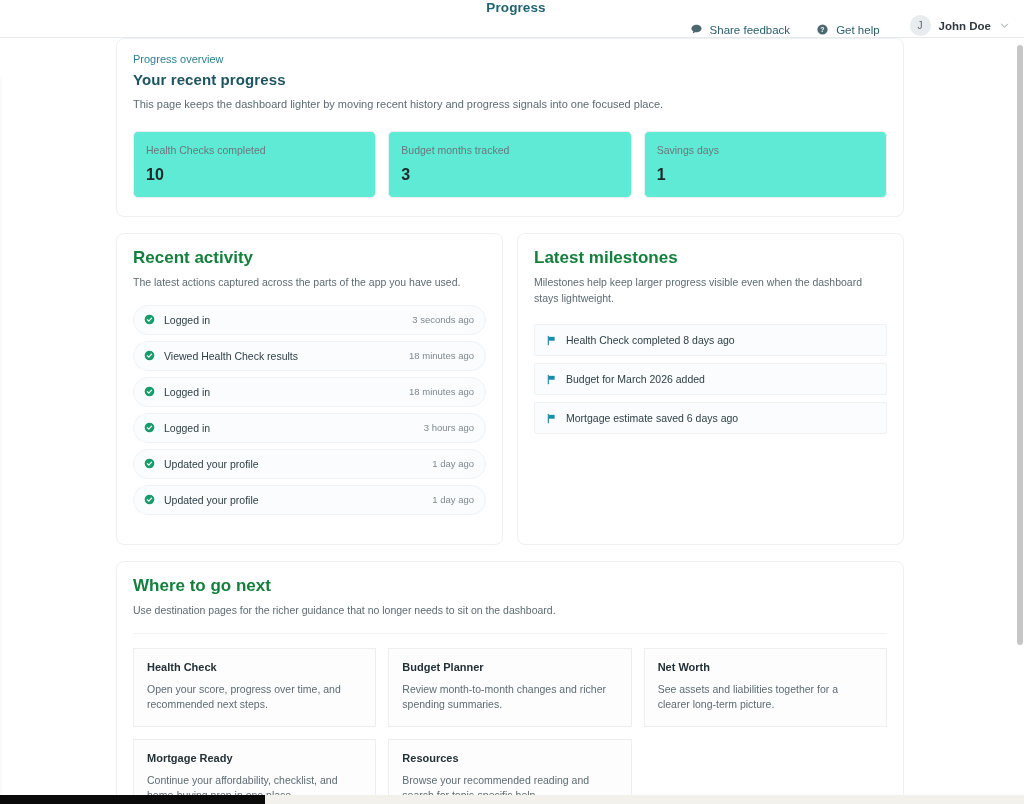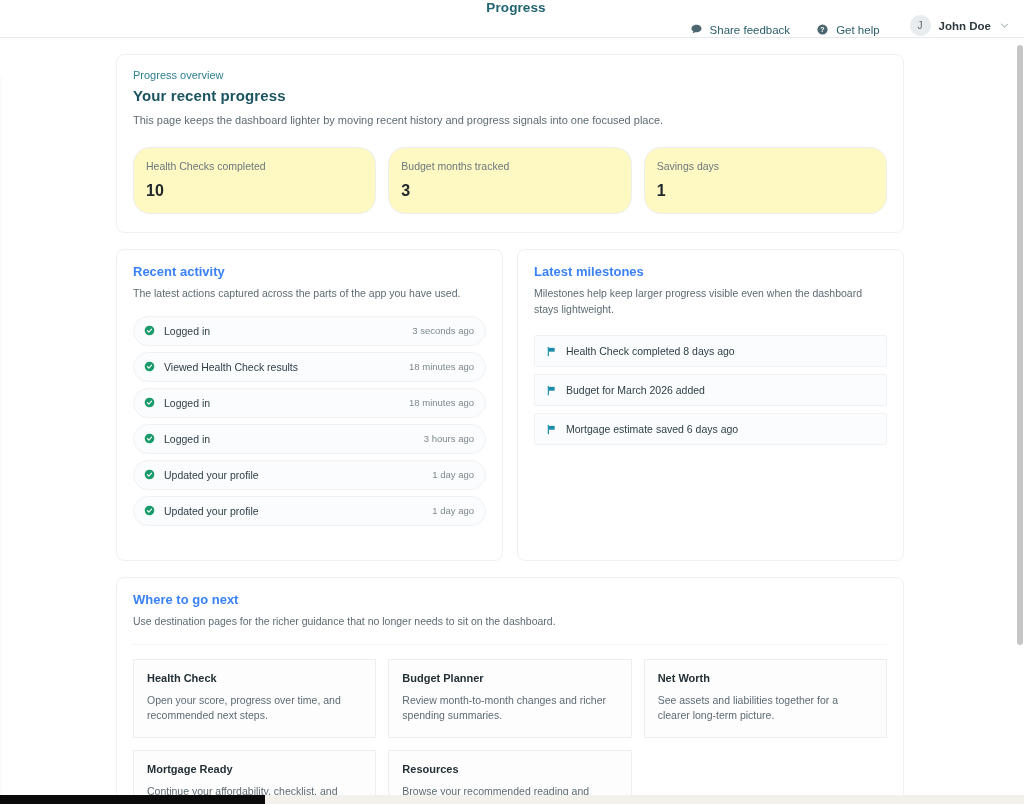--- a/index.html
+++ b/index.html
@@ -86,21 +86,21 @@
     overflow: hidden;
   }
   .content {
     width: 1010px;
     padding: 0;
   }
 
   
   .overview {
     width: 788px;
-    margin: 16px 0 0 116px;
+    margin: 0 0 0 116px;
     border: 1px solid #eef0f2;
     border-radius: 8px;
     background: #fff;
     padding: 14px 16px 18px 16px;
   }
   .eyebrow {
     font-size: 11px;
     color: #2e7f91;
     margin-bottom: 6px;
   }
@@ -118,22 +118,22 @@
   }
 
   .stats {
     display: flex;
     gap: 12px;
     margin-top: 18px;
   }
   .stat {
     flex: 1;
     border: 1px solid #eceef0;
-    border-radius: 17px;
-    background: #fef9c3;
+    border-radius: 5px;
+    background: #5eead4;
     padding: 12px 12px 13px 12px;
     min-height: 62px;
   }
   .stat-label {
     font-size: 10.5px;
     color: #6a777d;
     margin-bottom: 10px;
   }
   .stat-value {
     font-size: 16px;
@@ -151,23 +151,23 @@
   .col {
     flex: 1;
     border: 1px solid #eef0f2;
     border-radius: 8px;
     background: #fff;
     padding: 14px 16px 16px 16px;
   }
   .col-left { min-height: 312px; }
   .col-right { min-height: 312px; }
   .h2 {
-    font-size: 13px;
+    font-size: 17px;
     font-weight: 700;
-    color: #3b82f6;
+    color: #15803d;
     margin-bottom: 7px;
   }
   .desc {
     font-size: 10.5px;
     color: #5d6b72;
     line-height: 1.5;
   }
 
   .list { margin-top: 14px; display: flex; flex-direction: column; gap: 6px; }
   .row {

